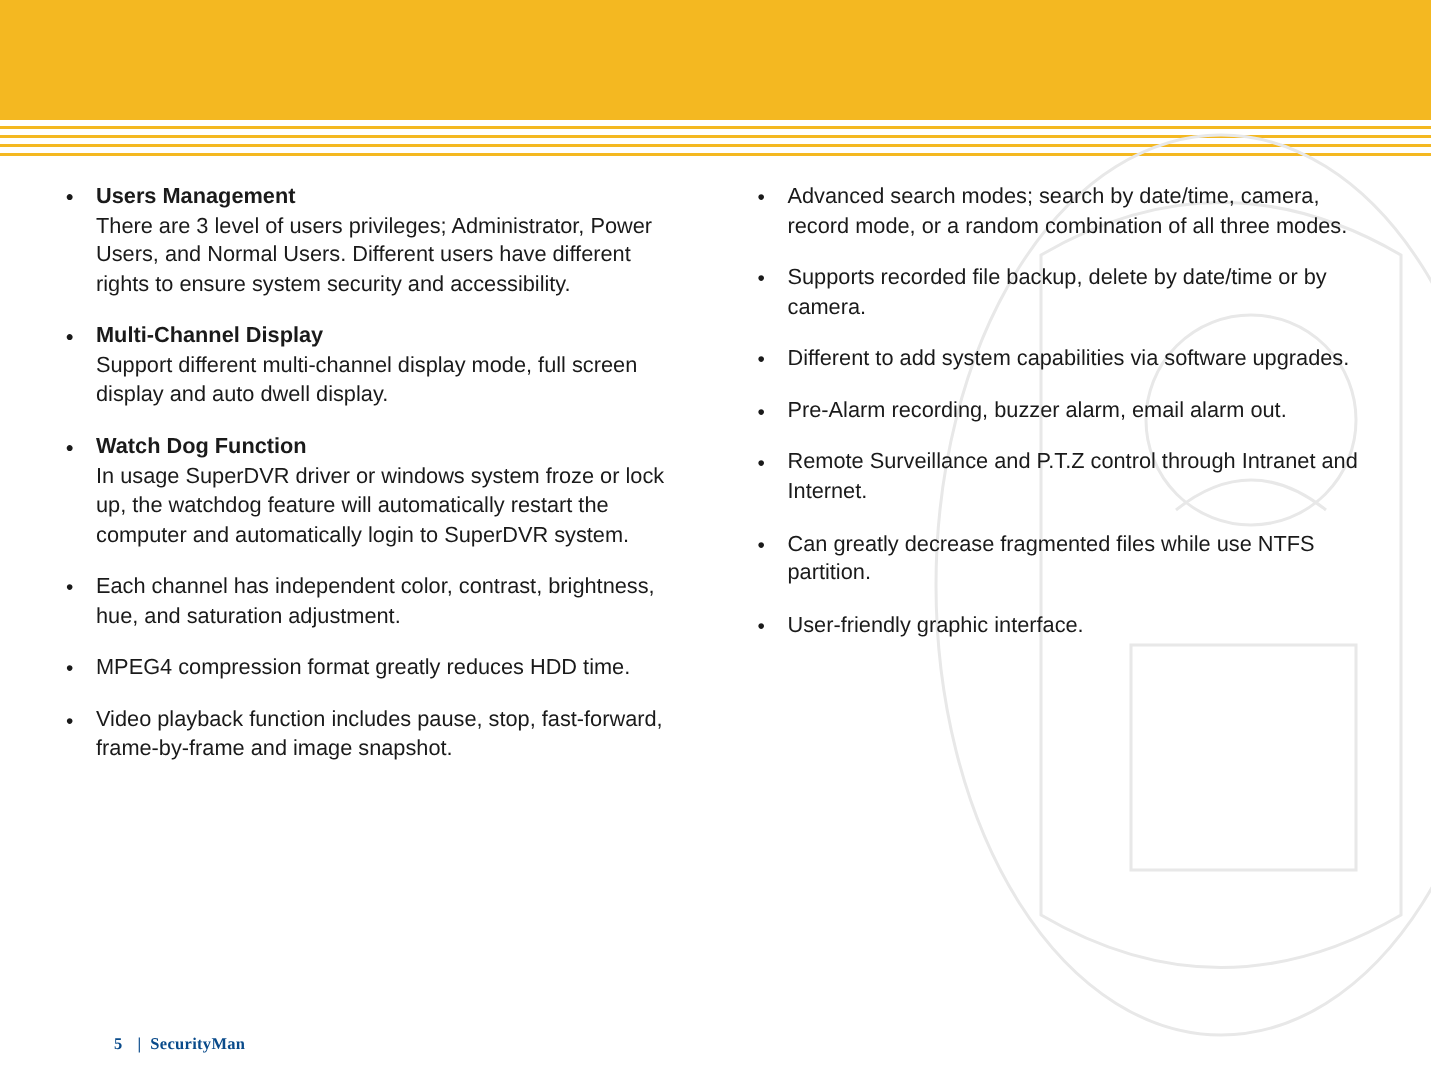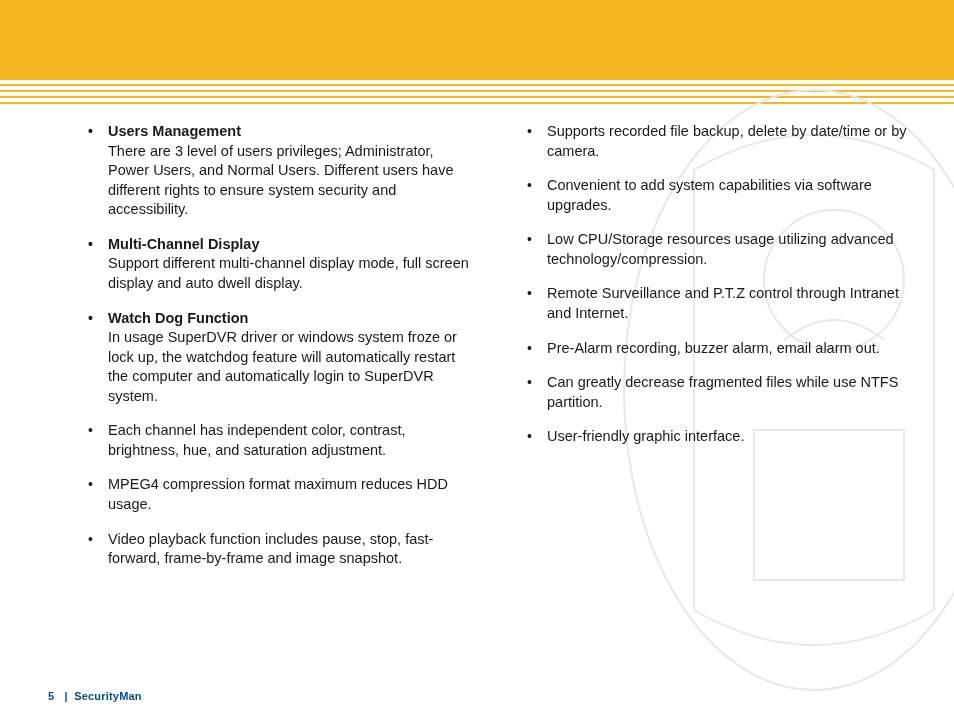--- a/index.html
+++ b/index.html
@@ -30,21 +30,21 @@
     top: 80px;
     width: 420px;
     height: 620px;
     pointer-events: none;
     z-index: 0;
   }
   .content {
     position: relative;
     z-index: 1;
     display: flex;
-    padding: 18px 40px 0 76px;
+    padding: 18px 40px 0 32px;
     gap: 40px;
   }
   .col {
     flex: 1;
     font-size: 14.5px;
     line-height: 1.35;
     color: #1a1a1a;
   }
   ul { list-style: none; }
   li {
@@ -66,25 +66,26 @@
   .item-title {
     font-weight: 700;
     display: block;
   }
   .item-body {
     display: block;
   }
   .footer {
     position: absolute;
     bottom: 14px;
-    left: 48px;
+    left: 76px;
     font-size: 11px;
     font-weight: 700;
     color: #0a4b8b;
     letter-spacing: 0.2px;
+    font-family: Liberation Serif, serif;
   }
   .footer .pnum {
     margin-right: 4px;
   }
   .footer .sep {
     margin: 0 3px;
     font-weight: 700;
   }
 </style>
 </head>
@@ -120,43 +121,43 @@
           <span class="item-body">Support different multi-channel display mode, full screen display and auto dwell display.</span>
         </li>
         <li class="bold-bullet">
           <span class="item-title">Watch Dog Function</span>
           <span class="item-body">In usage SuperDVR driver or windows system froze or lock up, the watchdog feature will automatically restart the computer and automatically login to SuperDVR system.</span>
         </li>
         <li>
           <span class="item-body">Each channel has independent color, contrast, brightness, hue, and saturation adjustment.</span>
         </li>
         <li>
-          <span class="item-body">MPEG4 compression format maximum reduces HDD usage.</span>
+          <span class="item-body">MPEG4 compression format greatly reduces HDD time.</span>
         </li>
         <li>
           <span class="item-body">Video playback function includes pause, stop, fast-forward, frame-by-frame and image snapshot.</span>
         </li>
       </ul>
   </div>
   <div class="col">
     <ul id="right-list">
         <li>
+          <span class="item-body">Advanced search modes; search by date/time, camera, record mode, or a random combination of all three modes.</span>
+        </li>
+        <li>
           <span class="item-body">Supports recorded file backup, delete by date/time or by camera.</span>
         </li>
         <li>
-          <span class="item-body">Convenient to add system capabilities via software upgrades.</span>
+          <span class="item-body">Different to add system capabilities via software upgrades.</span>
         </li>
         <li>
-          <span class="item-body">Low CPU/Storage resources usage utilizing advanced technology/compression.</span>
+          <span class="item-body">Pre-Alarm recording, buzzer alarm, email alarm out.</span>
         </li>
         <li>
           <span class="item-body">Remote Surveillance and P.T.Z control through Intranet and Internet.</span>
-        </li>
-        <li>
-          <span class="item-body">Pre-Alarm recording, buzzer alarm, email alarm out.</span>
         </li>
         <li>
           <span class="item-body">Can greatly decrease fragmented files while use NTFS partition.</span>
         </li>
         <li>
           <span class="item-body">User-friendly graphic interface.</span>
         </li>
       </ul>
   </div>
 </div>

